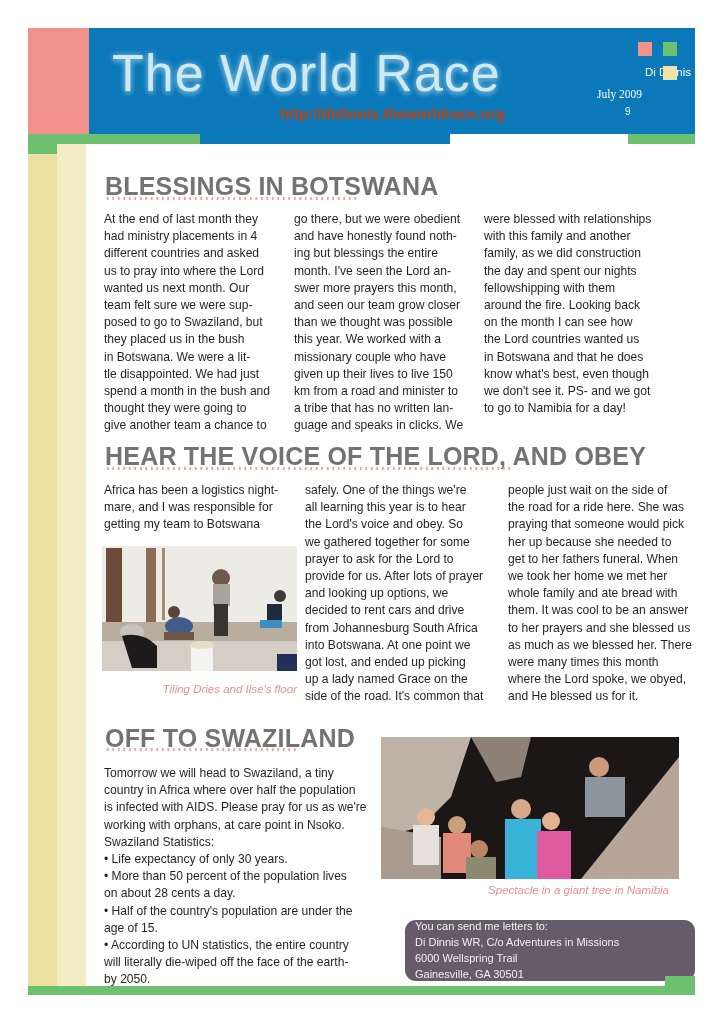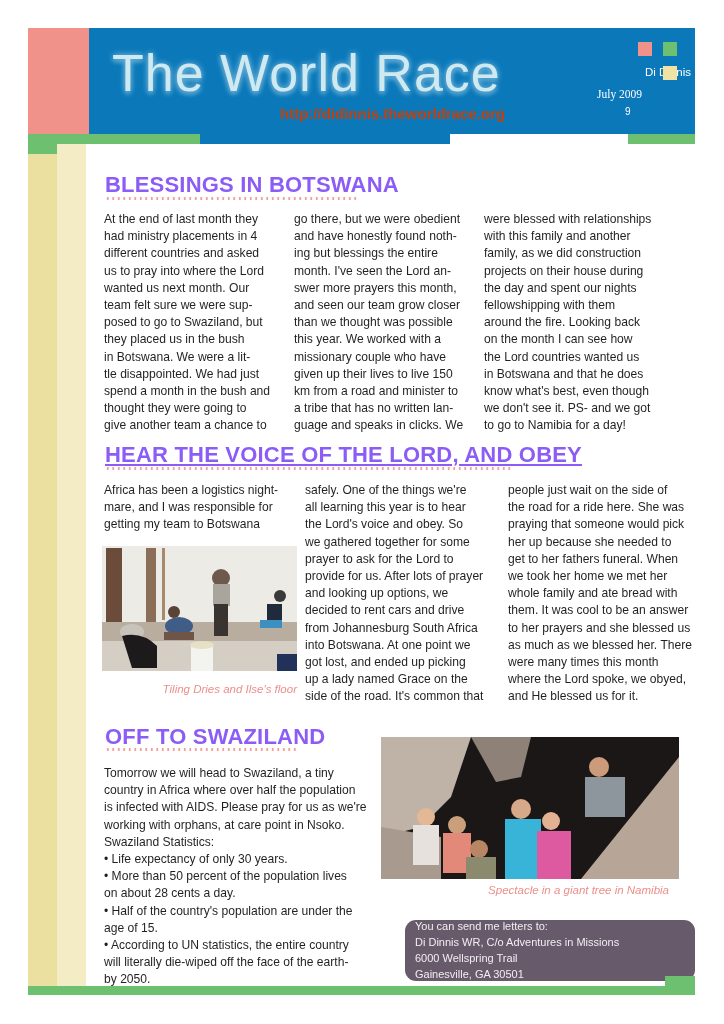--- a/index.html
+++ b/index.html
@@ -39,21 +39,21 @@
   #issue-date { left: 597px; top: 88px; font-family: Liberation Serif, serif; }
   #issue-number { left: 625px; top: 106px; font-size: 10px; }
   .sq { width: 14px; height: 14px; }
   #square-salmon { left: 638px; top: 42px; background: #f1928a; }
   #square-green { left: 663px; top: 42px; background: #6cc070; }
   #square-yellow { left: 663px; top: 66px; background: #f1e3a4; }
 
   
   .section-heading {
     font-family: "Liberation Sans", sans-serif; font-weight: bold;
-    color: #8b5cf6; font-size: 22px; letter-spacing: 0.2px; white-space: nowrap;
+    color: #737373; font-size: 25px; letter-spacing: 0.2px; white-space: nowrap;
   }
   .dots { height: 3px; background-image: radial-gradient(circle, #f1a09a 1.1px, transparent 1.3px);
     background-size: 5.5px 3px; background-repeat: repeat-x; }
 
   
   .col {
     font-family: "Liberation Sans", sans-serif; font-size: 12.1px; line-height: 17.2px;
     color: #231f20;
   }
   .col p { margin: 0; }
@@ -133,33 +133,32 @@
   <p>missionary couple who have</p>
   <p>given up their lives to live 150</p>
   <p>km from a road and minister to</p>
   <p>a tribe that has no written lan-</p>
   <p>guage and speaks in clicks. We</p>
 </div>
 <div class="abs col" style="left:484px; top:211px; width:205px;">
   <p>were blessed with relationships</p>
   <p>with this family and another</p>
   <p>family, as we did construction</p>
-  <p>projects on their house during</p>
   <p>the day and spent our nights</p>
   <p>fellowshipping with them</p>
   <p>around the fire. Looking back</p>
   <p>on the month I can see how</p>
   <p>the Lord countries wanted us</p>
   <p>in Botswana and that he does</p>
   <p>know what's best, even though</p>
   <p>we don't see it. PS- and we got</p>
   <p>to go to Namibia for a day!</p>
 </div>
 
-<div class="abs section-heading" style="left:105px; top:442px;text-decoration:underline;">HEAR THE VOICE OF THE LORD, AND OBEY</div>
+<div class="abs section-heading" style="left:105px; top:442px;">HEAR THE VOICE OF THE LORD, AND OBEY</div>
 <div class="abs dots" style="left:105px; top:467px; width:408px;"></div>
 
 <div class="abs col" style="left:104px; top:482px; width:195px;">
   <p>Africa has been a logistics night-</p>
   <p>mare, and I was responsible for</p>
   <p>getting my team to Botswana</p>
 </div>
 <div class="abs photo" id="photo-tiling">
   <svg width="195" height="125" viewBox="0 0 195 125">
     <rect x="0" y="0" width="195" height="80" fill="#ecebe6"></rect>

